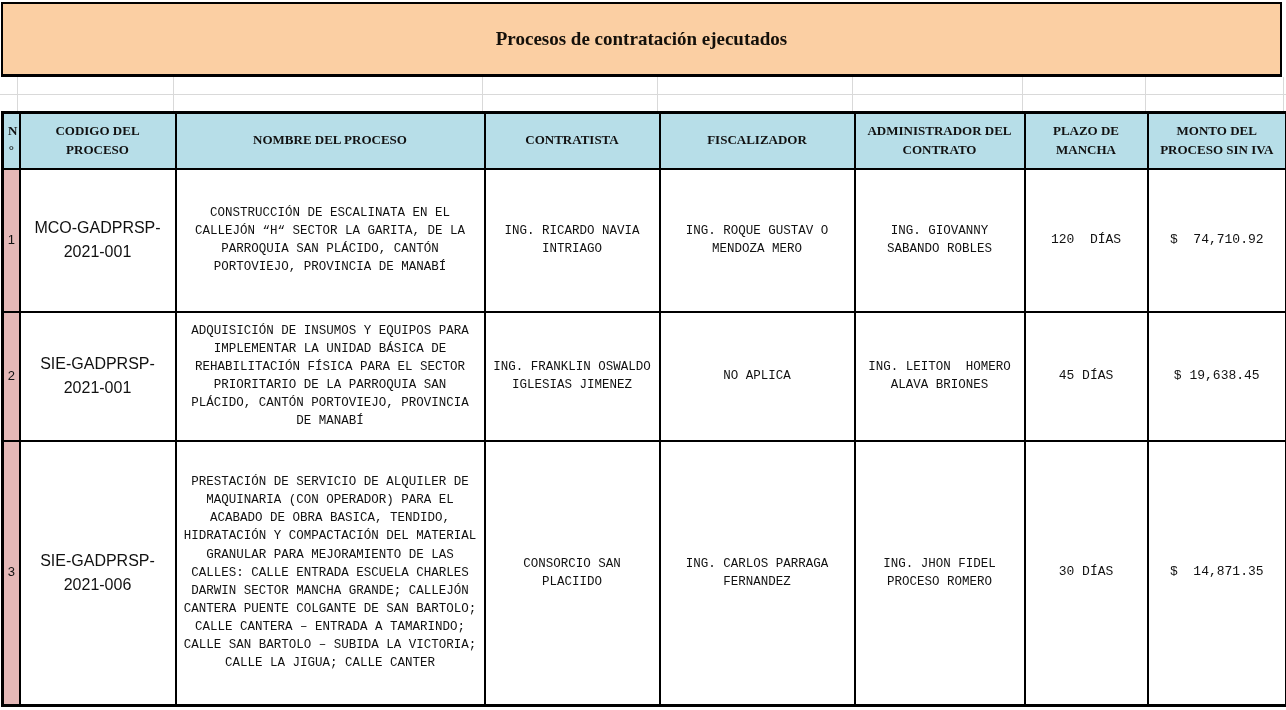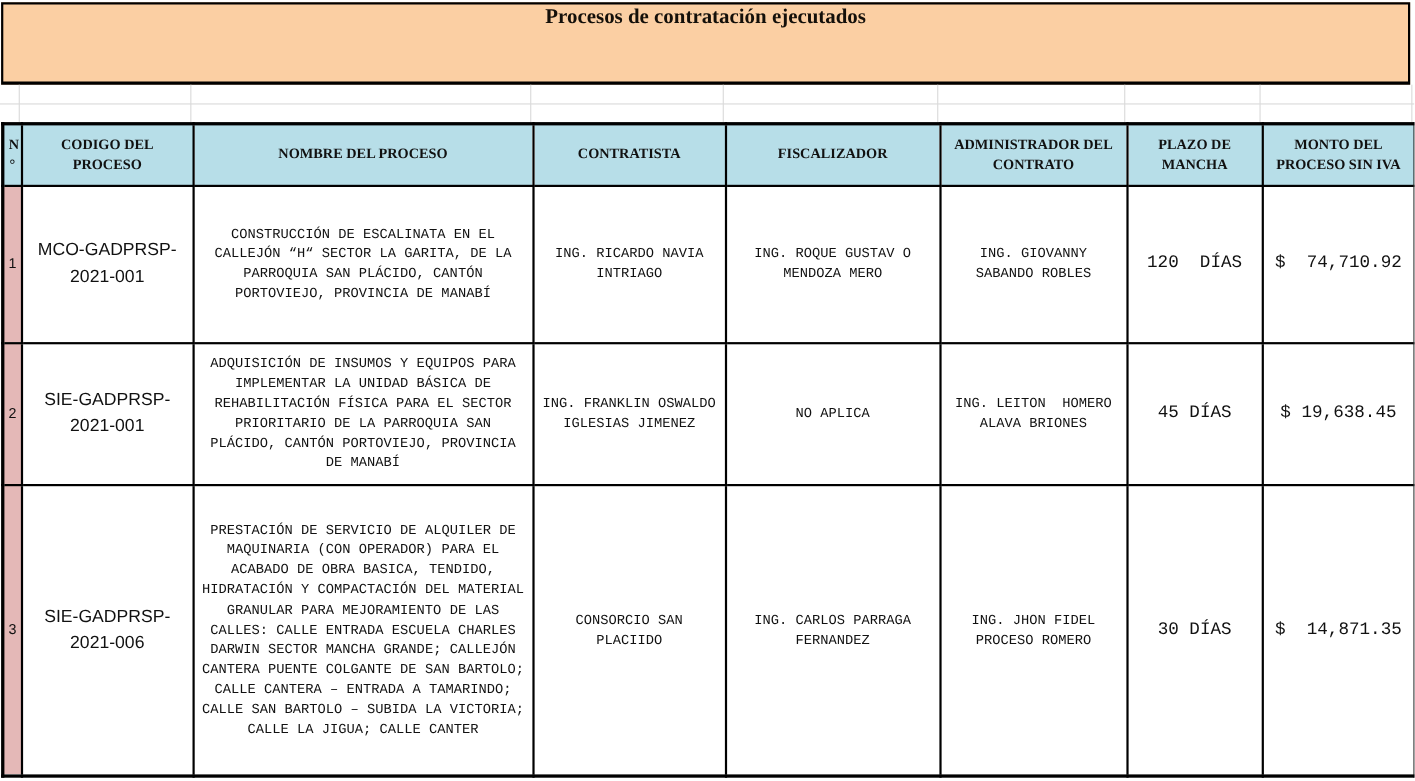--- a/index.html
+++ b/index.html
@@ -2,41 +2,41 @@
 <html><head>
 <meta charset="utf-8">
 <style>
   html,body{margin:0;padding:0;background:#ffffff;}
   .stage{position:relative;width:1286px;height:710px;background:#ffffff;overflow:hidden;
          font-family:"Liberation Serif", serif;color:#111111;}
 
   
   .banner{position:absolute;left:1px;top:2px;width:1281px;height:75px;box-sizing:border-box;
           background:#FBCFA3;border:2px solid #000;border-bottom-width:3px;
-          display:flex;flex-direction:column;align-items:center;justify-content:space-between;gap:4px;}
+          display:flex;flex-direction:row;align-items:center;justify-content:center;gap:4px;}
   .title-line{font-family:"Liberation Serif", serif;font-weight:bold;font-size:19px;
               line-height:1.25;color:#14100a;white-space:pre;}
 
   
   .gap-grid{position:absolute;left:0;top:77px;width:1286px;height:34px;}
   .hline{position:absolute;left:0;top:17px;width:1286px;height:1px;background:#d9d9d9;}
   .vline{position:absolute;top:0;width:1px;height:34px;background:#d9d9d9;}
 
   
   table.contracts{position:absolute;left:1px;top:111px;border-collapse:collapse;table-layout:fixed;
                   width:1284px;border:3px solid #000;}
   .contracts th,.contracts td{border:2px solid #000;text-align:center;vertical-align:middle;
                   overflow:hidden;white-space:pre-wrap;}
   .contracts th{background:#B7DEE8;font-family:"Liberation Serif", serif;font-weight:bold;
                 font-size:13px;line-height:1.45;padding:0 4px;}
   .contracts td{font-family:Liberation Mono, monospace;font-size:12.5px;line-height:1.45;padding:0 6px;}
   td.numcell{background:#E4B8B7;font-family:"Liberation Sans", sans-serif;font-size:13px;padding:0 1px;}
   td.codecell{font-family:"Liberation Sans", sans-serif;font-size:16px;line-height:1.5;padding:0 4px;}
   td.namecell{padding:0 5px;}
-  td.moneycell,td.plazocell{font-size:16px;margin-left:15px;}
+  td.moneycell,td.plazocell{font-size:13px;margin-left:15px;}
   tr.hdr{height:56px;}
   tr.r1{height:143px;}
   tr.r2{height:129px;}
   tr.r3{height:265px;}
 </style>
 </head>
 <body>
 
 <div class="stage">
 

